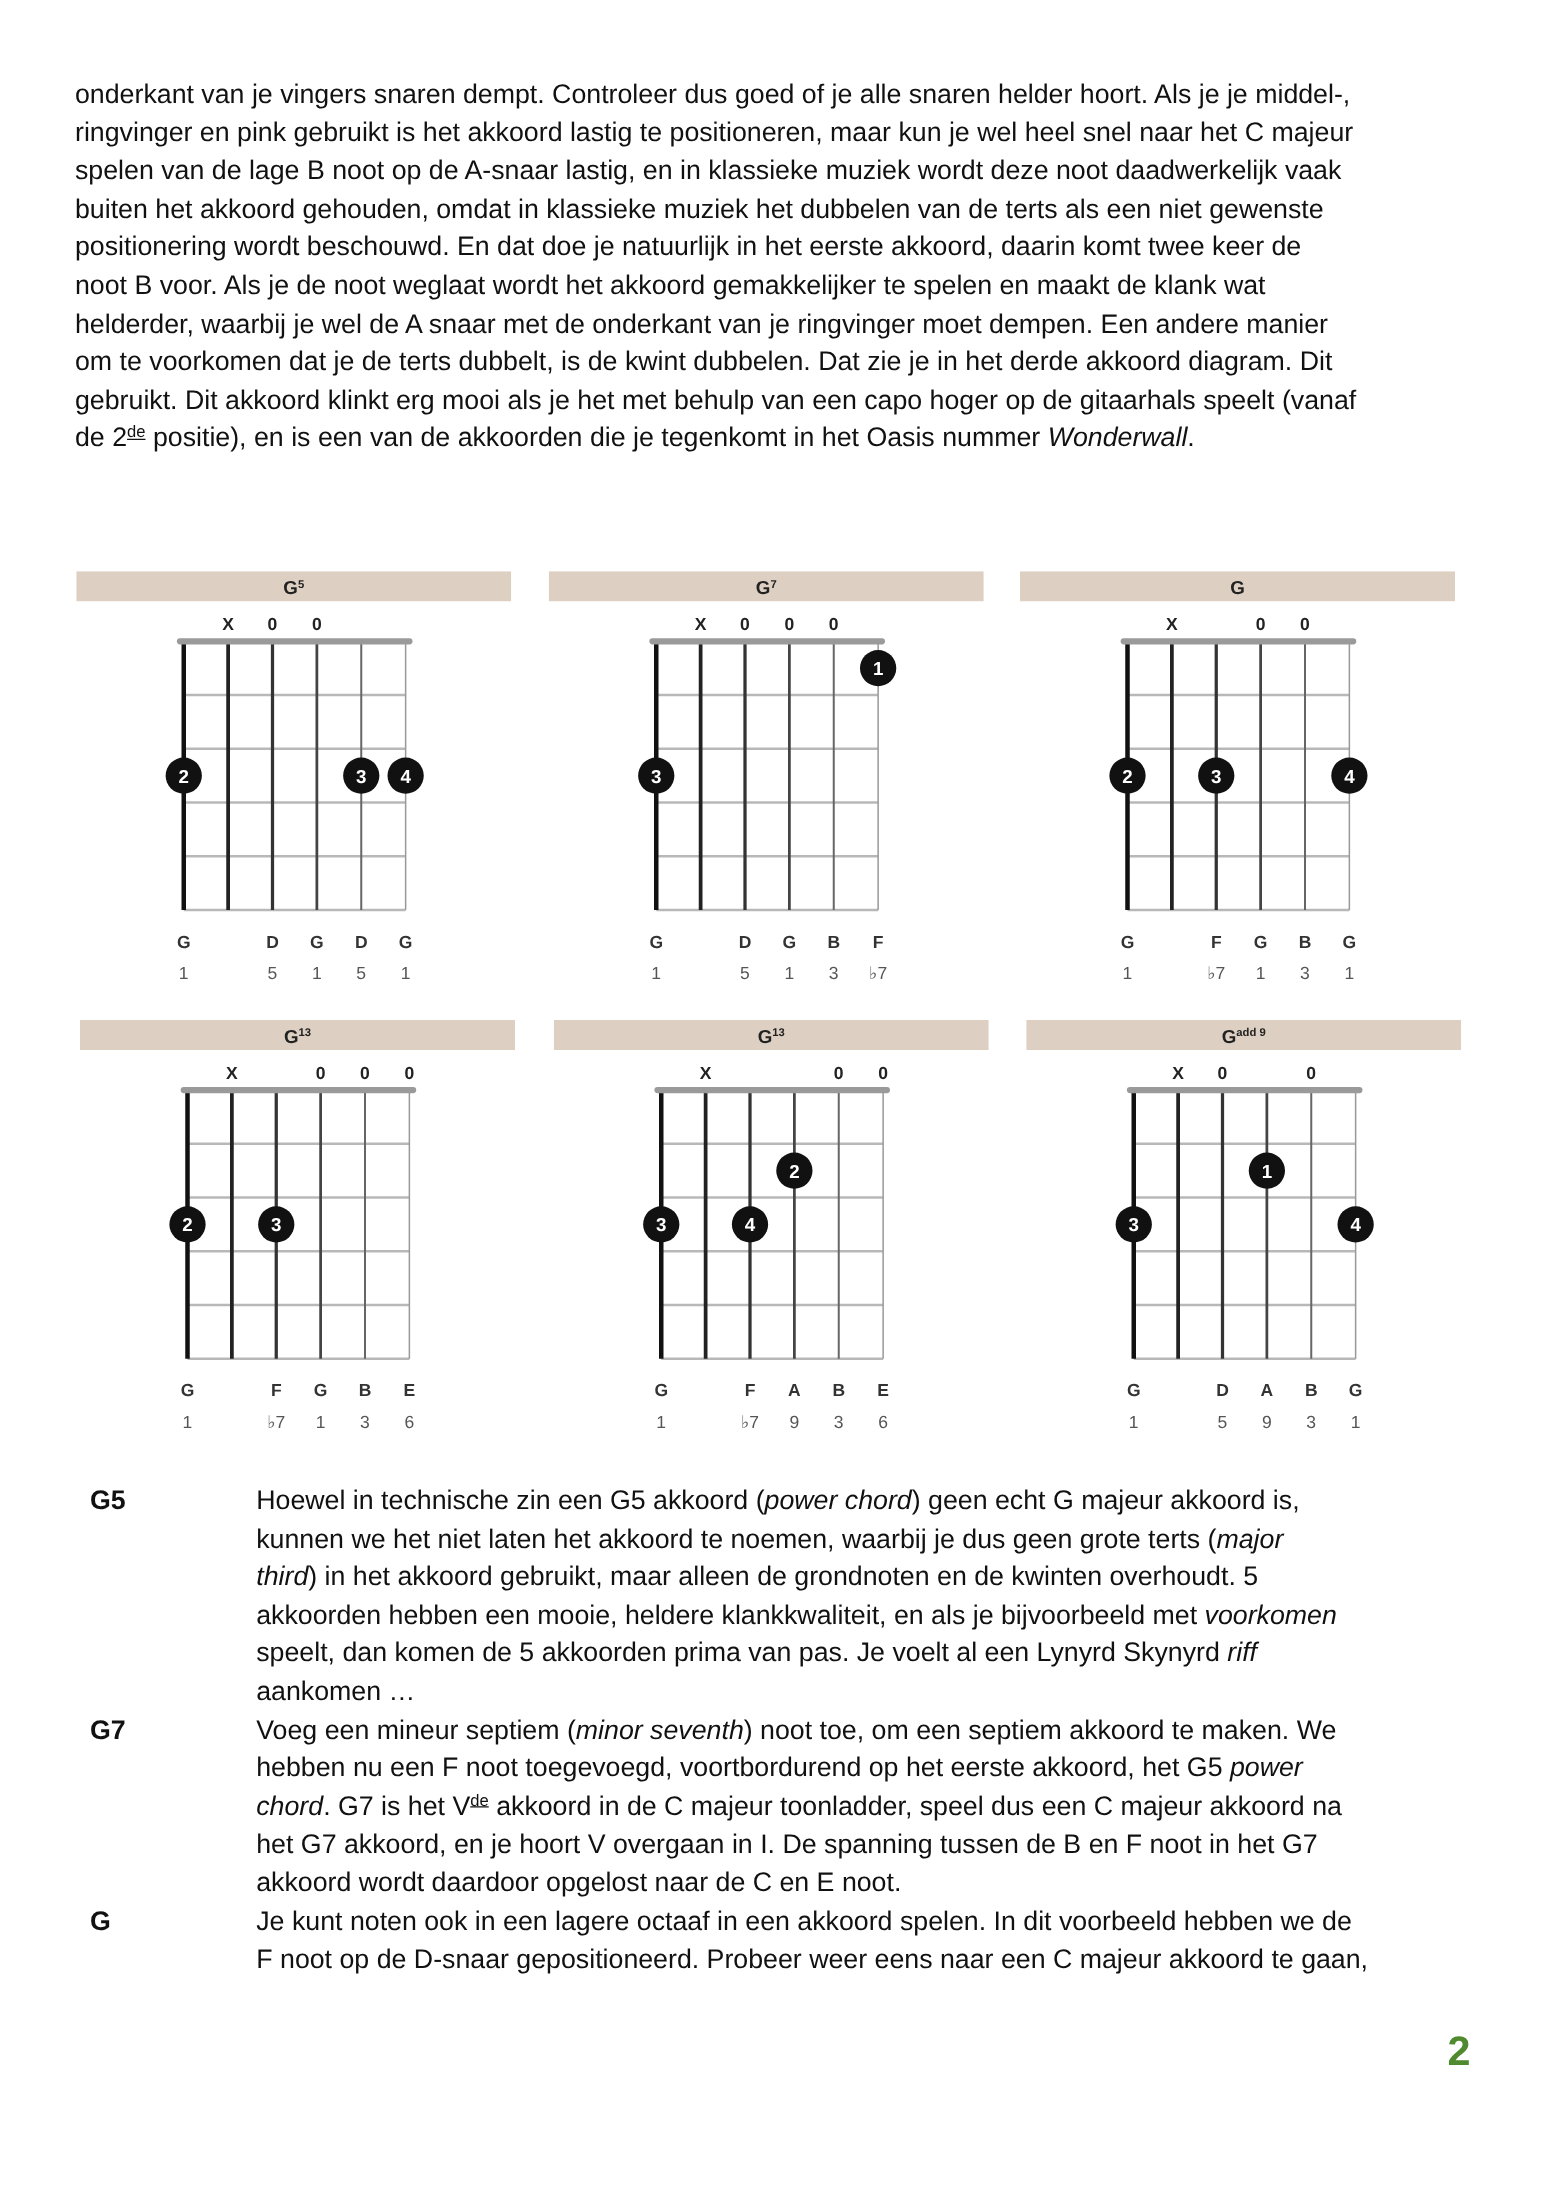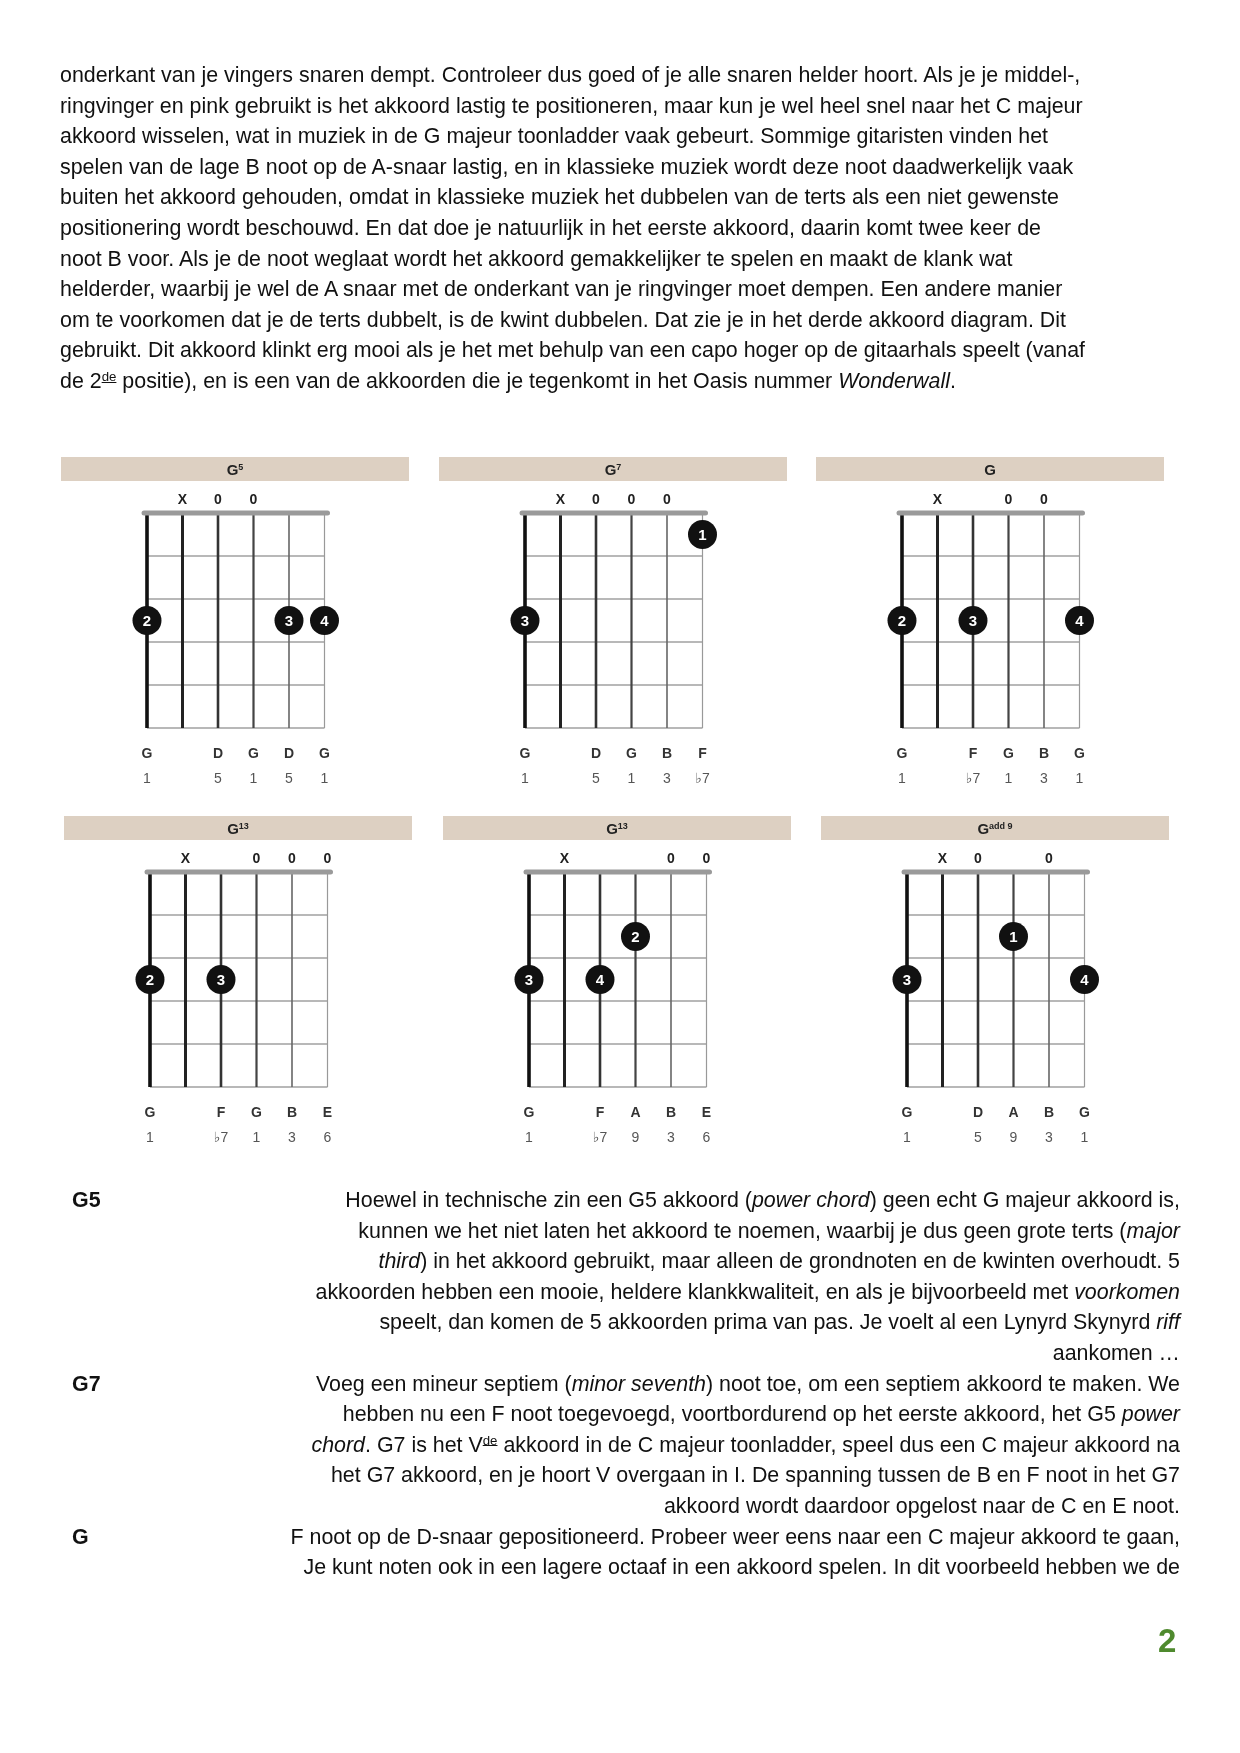--- a/index.html
+++ b/index.html
@@ -11,33 +11,32 @@
   .para i, .defs i { font-style: italic; }
   sup { font-size: 0.62em; line-height: 0; vertical-align: 0.55em; text-decoration: underline; }
 
   .diagram { position: absolute; width: 348px; height: 340px; }
   .diagram svg { display: block; }
 
   .defs { position: absolute; left: 60px; top: 1185px; width: 1120px;
           font-size: 21.4px; line-height: 30.6px; }
   .def-row { display: flex; }
   .def-term { width: 145px; flex: 0 0 145px; font-weight: bold; padding-left: 12px; box-sizing: border-box; }
-  .def-body { flex: 1; text-align: right; }
+  .def-body { flex: 1; }
   .def-body .line { display: block; white-space: nowrap; }
 
   .page-num { position: absolute; left: 1158px; top: 1622px; font-size: 33px;
               font-weight: bold; color: #4f8a2e; font-family: "Liberation Sans", sans-serif; }
 </style>
 </head>
 <body>
 
 <div class="para" id="intro">
     <span class="line"><span>onderkant van je vingers snaren dempt. Controleer dus goed of je alle snaren helder hoort. Als je je middel-,</span></span>
     <span class="line"><span>ringvinger en pink gebruikt is het akkoord lastig te positioneren, maar kun je wel heel snel naar het C majeur</span></span>
-    <span class="line"><span>akkoord wisselen, wat in muziek in de G majeur toonladder vaak gebeurt.  Sommige gitaristen vinden het</span></span>
     <span class="line"><span>spelen van de lage B noot op de A-snaar lastig, en in klassieke muziek wordt deze noot daadwerkelijk vaak</span></span>
     <span class="line"><span>buiten het akkoord gehouden, omdat in klassieke muziek het dubbelen van de terts als een niet gewenste</span></span>
     <span class="line"><span>positionering wordt beschouwd. En dat doe je natuurlijk in het eerste akkoord, daarin komt twee keer de</span></span>
     <span class="line"><span>noot B voor. Als je de noot weglaat wordt het akkoord gemakkelijker te spelen en maakt de klank wat</span></span>
     <span class="line"><span>helderder, waarbij je wel de A snaar met de onderkant van je ringvinger moet dempen. Een andere manier</span></span>
     <span class="line"><span>om te voorkomen dat je de terts dubbelt, is de kwint dubbelen. Dat zie je in het derde akkoord diagram. Dit</span></span>
     <span class="line"><span>gebruikt. Dit akkoord klinkt erg mooi als je het met behulp van een capo hoger op de gitaarhals speelt (vanaf</span></span>
     <span class="line"><span>de 2</span><sup>de</sup><span> positie), en is een van de akkoorden die je tegenkomt in het Oasis nummer </span><i>Wonderwall</i><span>.</span></span>
   </div>
 
@@ -324,19 +323,19 @@
         <span class="line"><span>Voeg een mineur septiem (</span><i>minor seventh</i><span>) noot toe, om een septiem akkoord te maken. We</span></span>
         <span class="line"><span>hebben nu een F noot toegevoegd, voortbordurend op het eerste akkoord, het G5 </span><i>power</i></span>
         <span class="line"><i>chord</i><span>. G7 is het V</span><sup>de</sup><span> akkoord in de C majeur toonladder, speel dus een C majeur akkoord na</span></span>
         <span class="line"><span>het G7 akkoord, en je hoort V overgaan in I. De spanning tussen de B en F noot in het G7</span></span>
         <span class="line"><span>akkoord wordt daardoor opgelost naar de C en E noot.</span></span>
       </div>
     </div>
     <div class="def-row">
       <div class="def-term">G</div>
       <div class="def-body">
+        <span class="line"><span>Je kunt noten ook in een lagere octaaf in een akkoord spelen. In dit voorbeeld hebben we de</span></span>
         <span class="line"><span>F noot op de D-snaar gepositioneerd. Probeer weer eens naar een C majeur akkoord te gaan,</span></span>
-        <span class="line"><span>Je kunt noten ook in een lagere octaaf in een akkoord spelen. In dit voorbeeld hebben we de</span></span>
       </div>
     </div>
   </div>
 
 <div class="page-num">2</div>
 
 </body></html>

